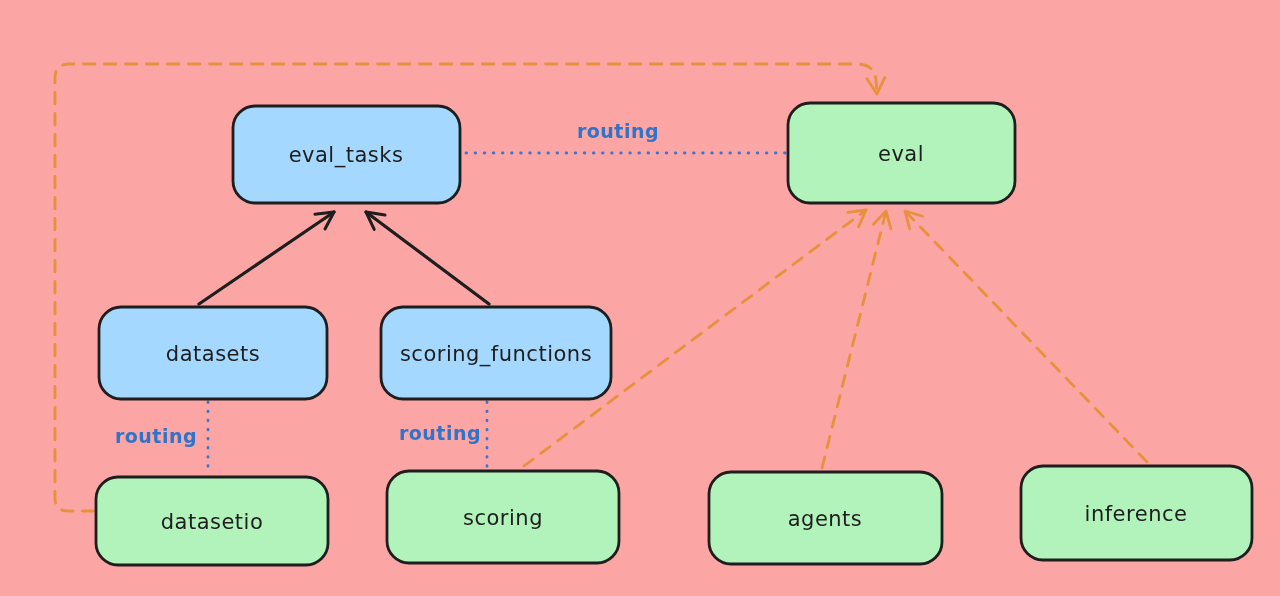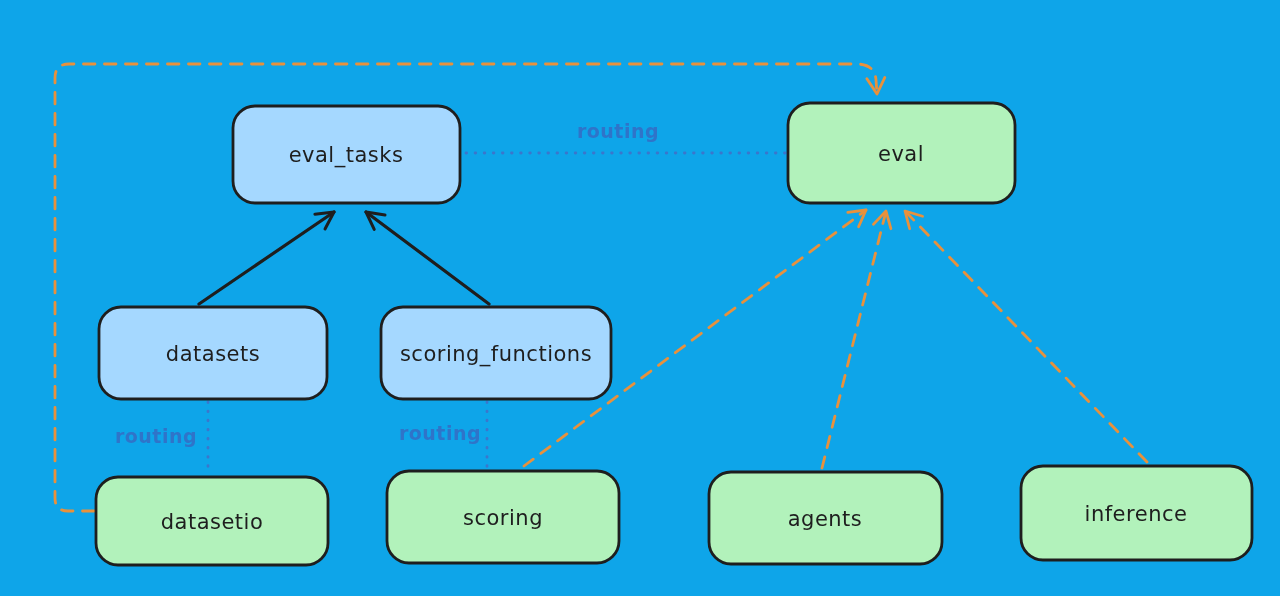--- a/index.html
+++ b/index.html
@@ -8,21 +8,21 @@
     background: #ffffff;
     width: 1280px;
     height: 596px;
     overflow: hidden;
     font-family: "DejaVu Sans", "Liberation Sans", sans-serif;
   }
   .stage {
     position: relative;
     width: 1280px;
     height: 596px;
-    background: #0ea5e9;
+    background: #fca5a5;
   }
   svg { display: block; }
 
   
   .node-box {
     stroke: #1e1e1e;
     stroke-width: 2.8;
   }
   .fill-blue  { fill: #a5d8ff; }
   .fill-green { fill: #b2f2bb; }

